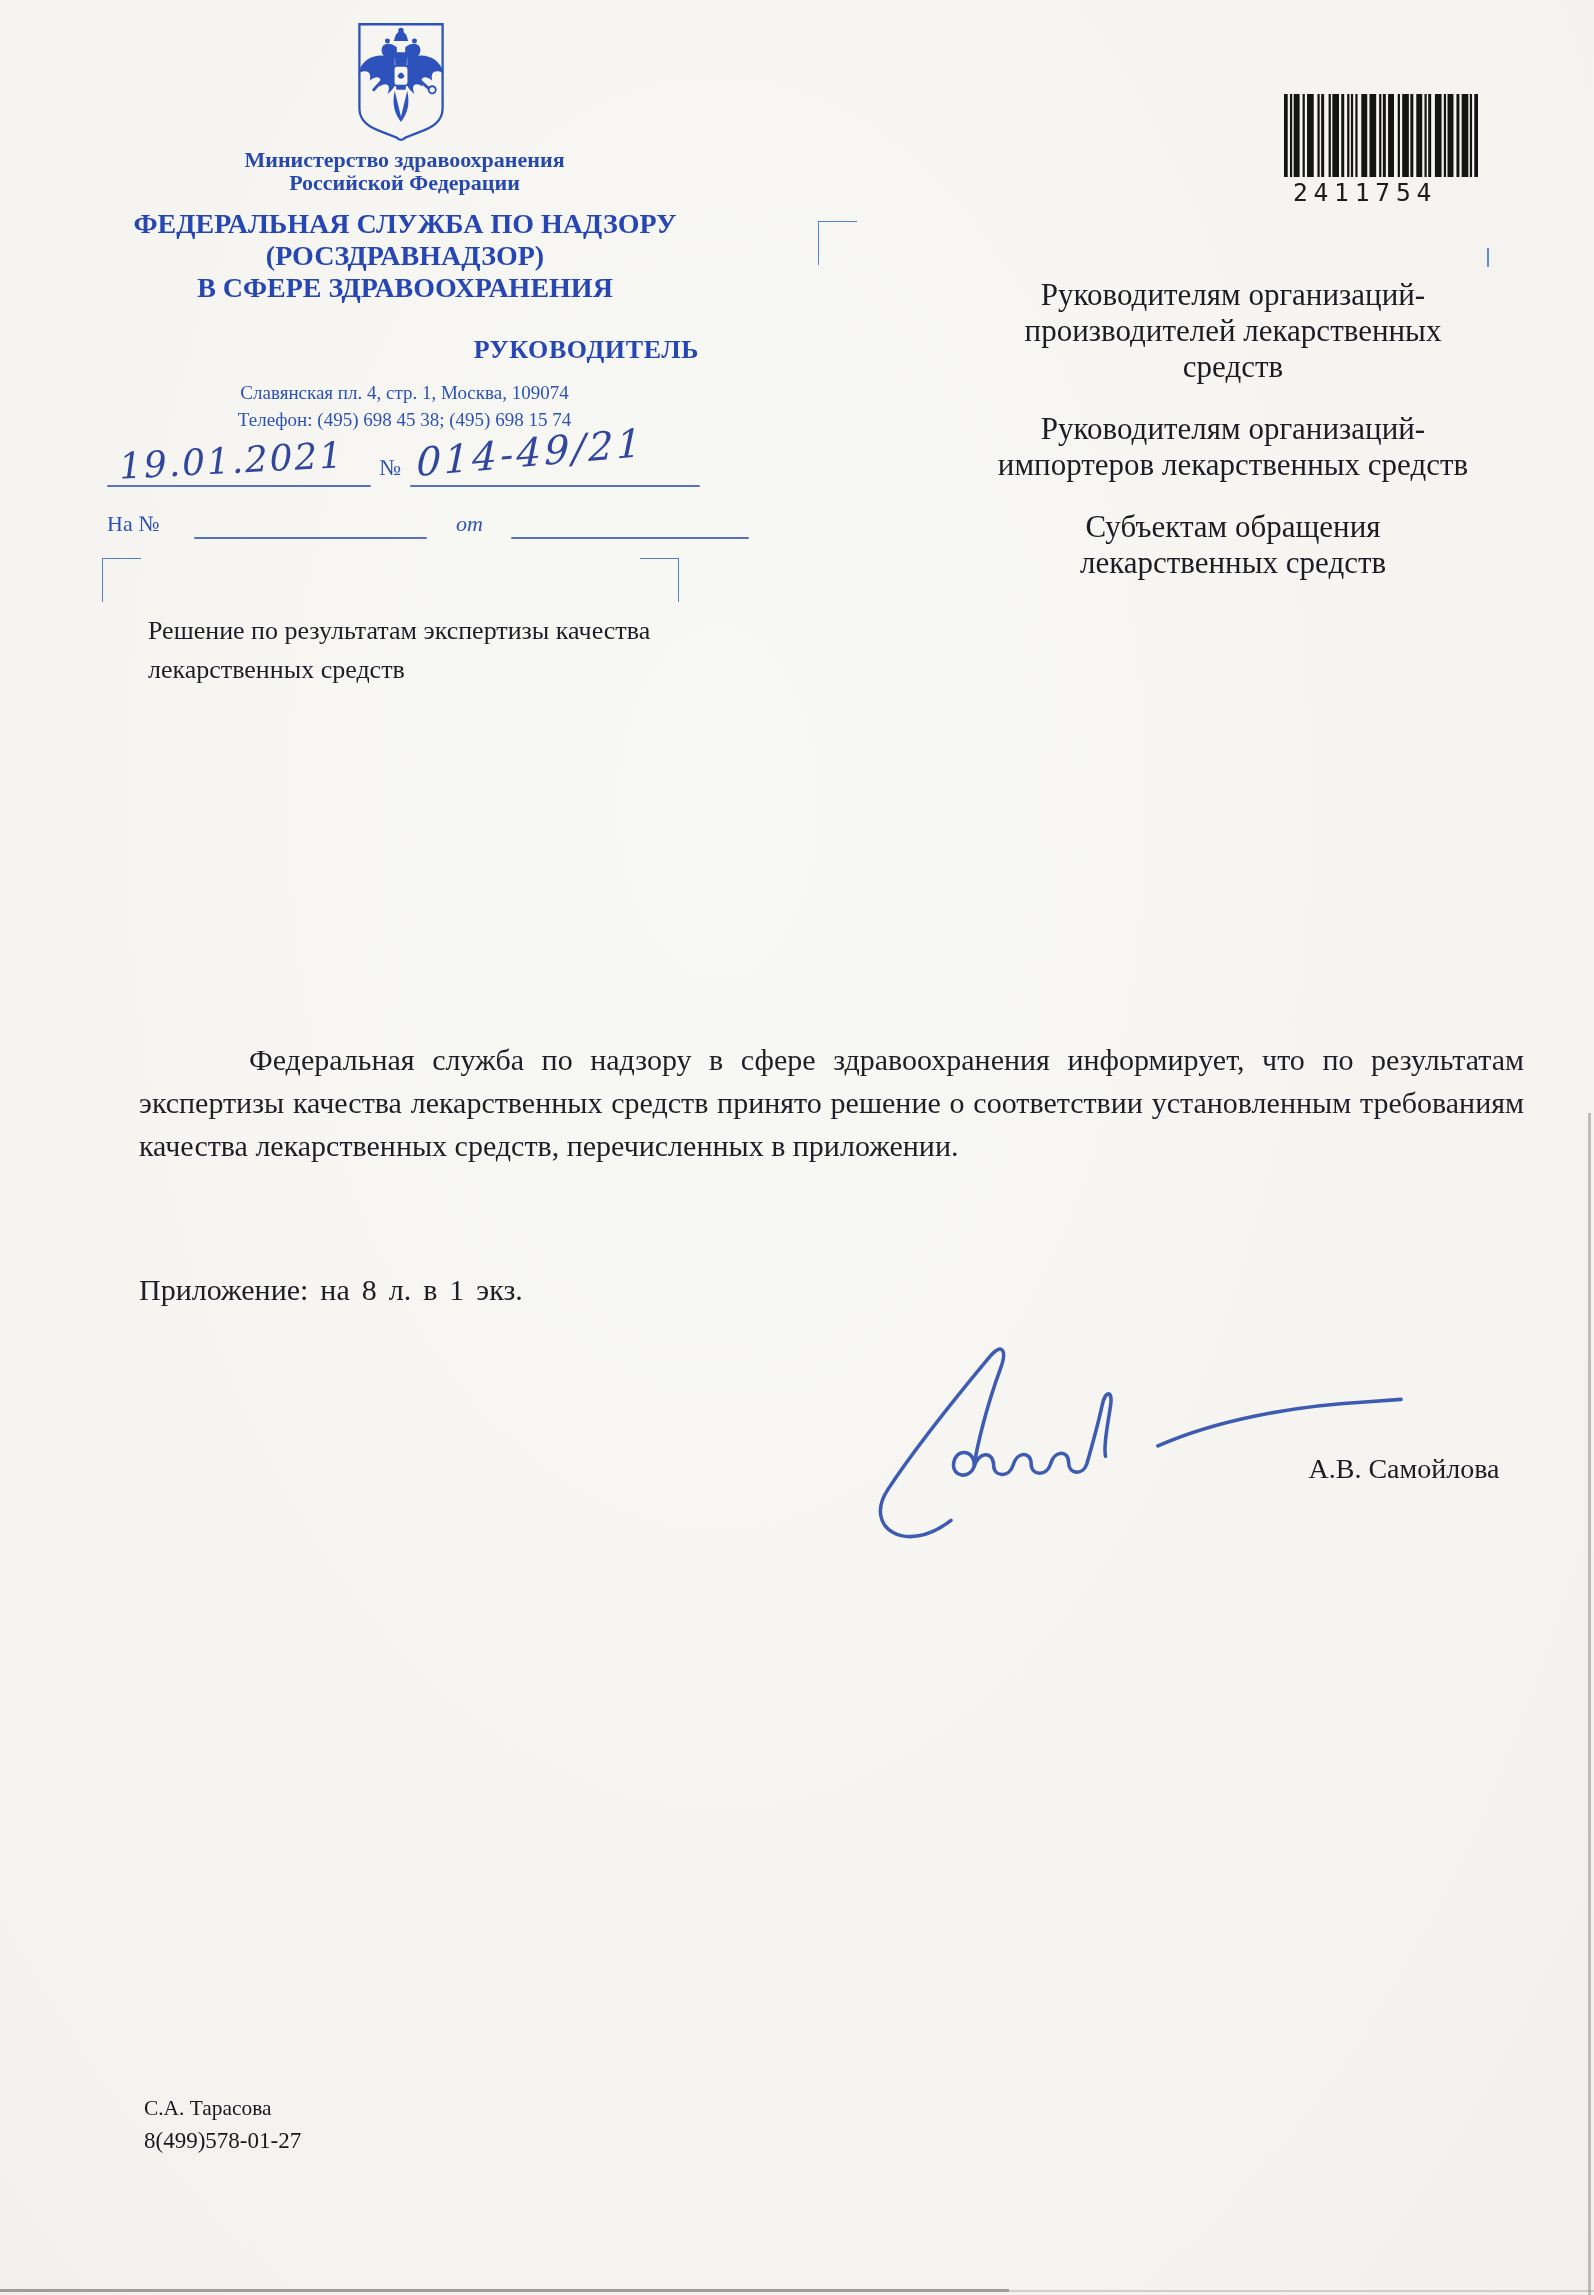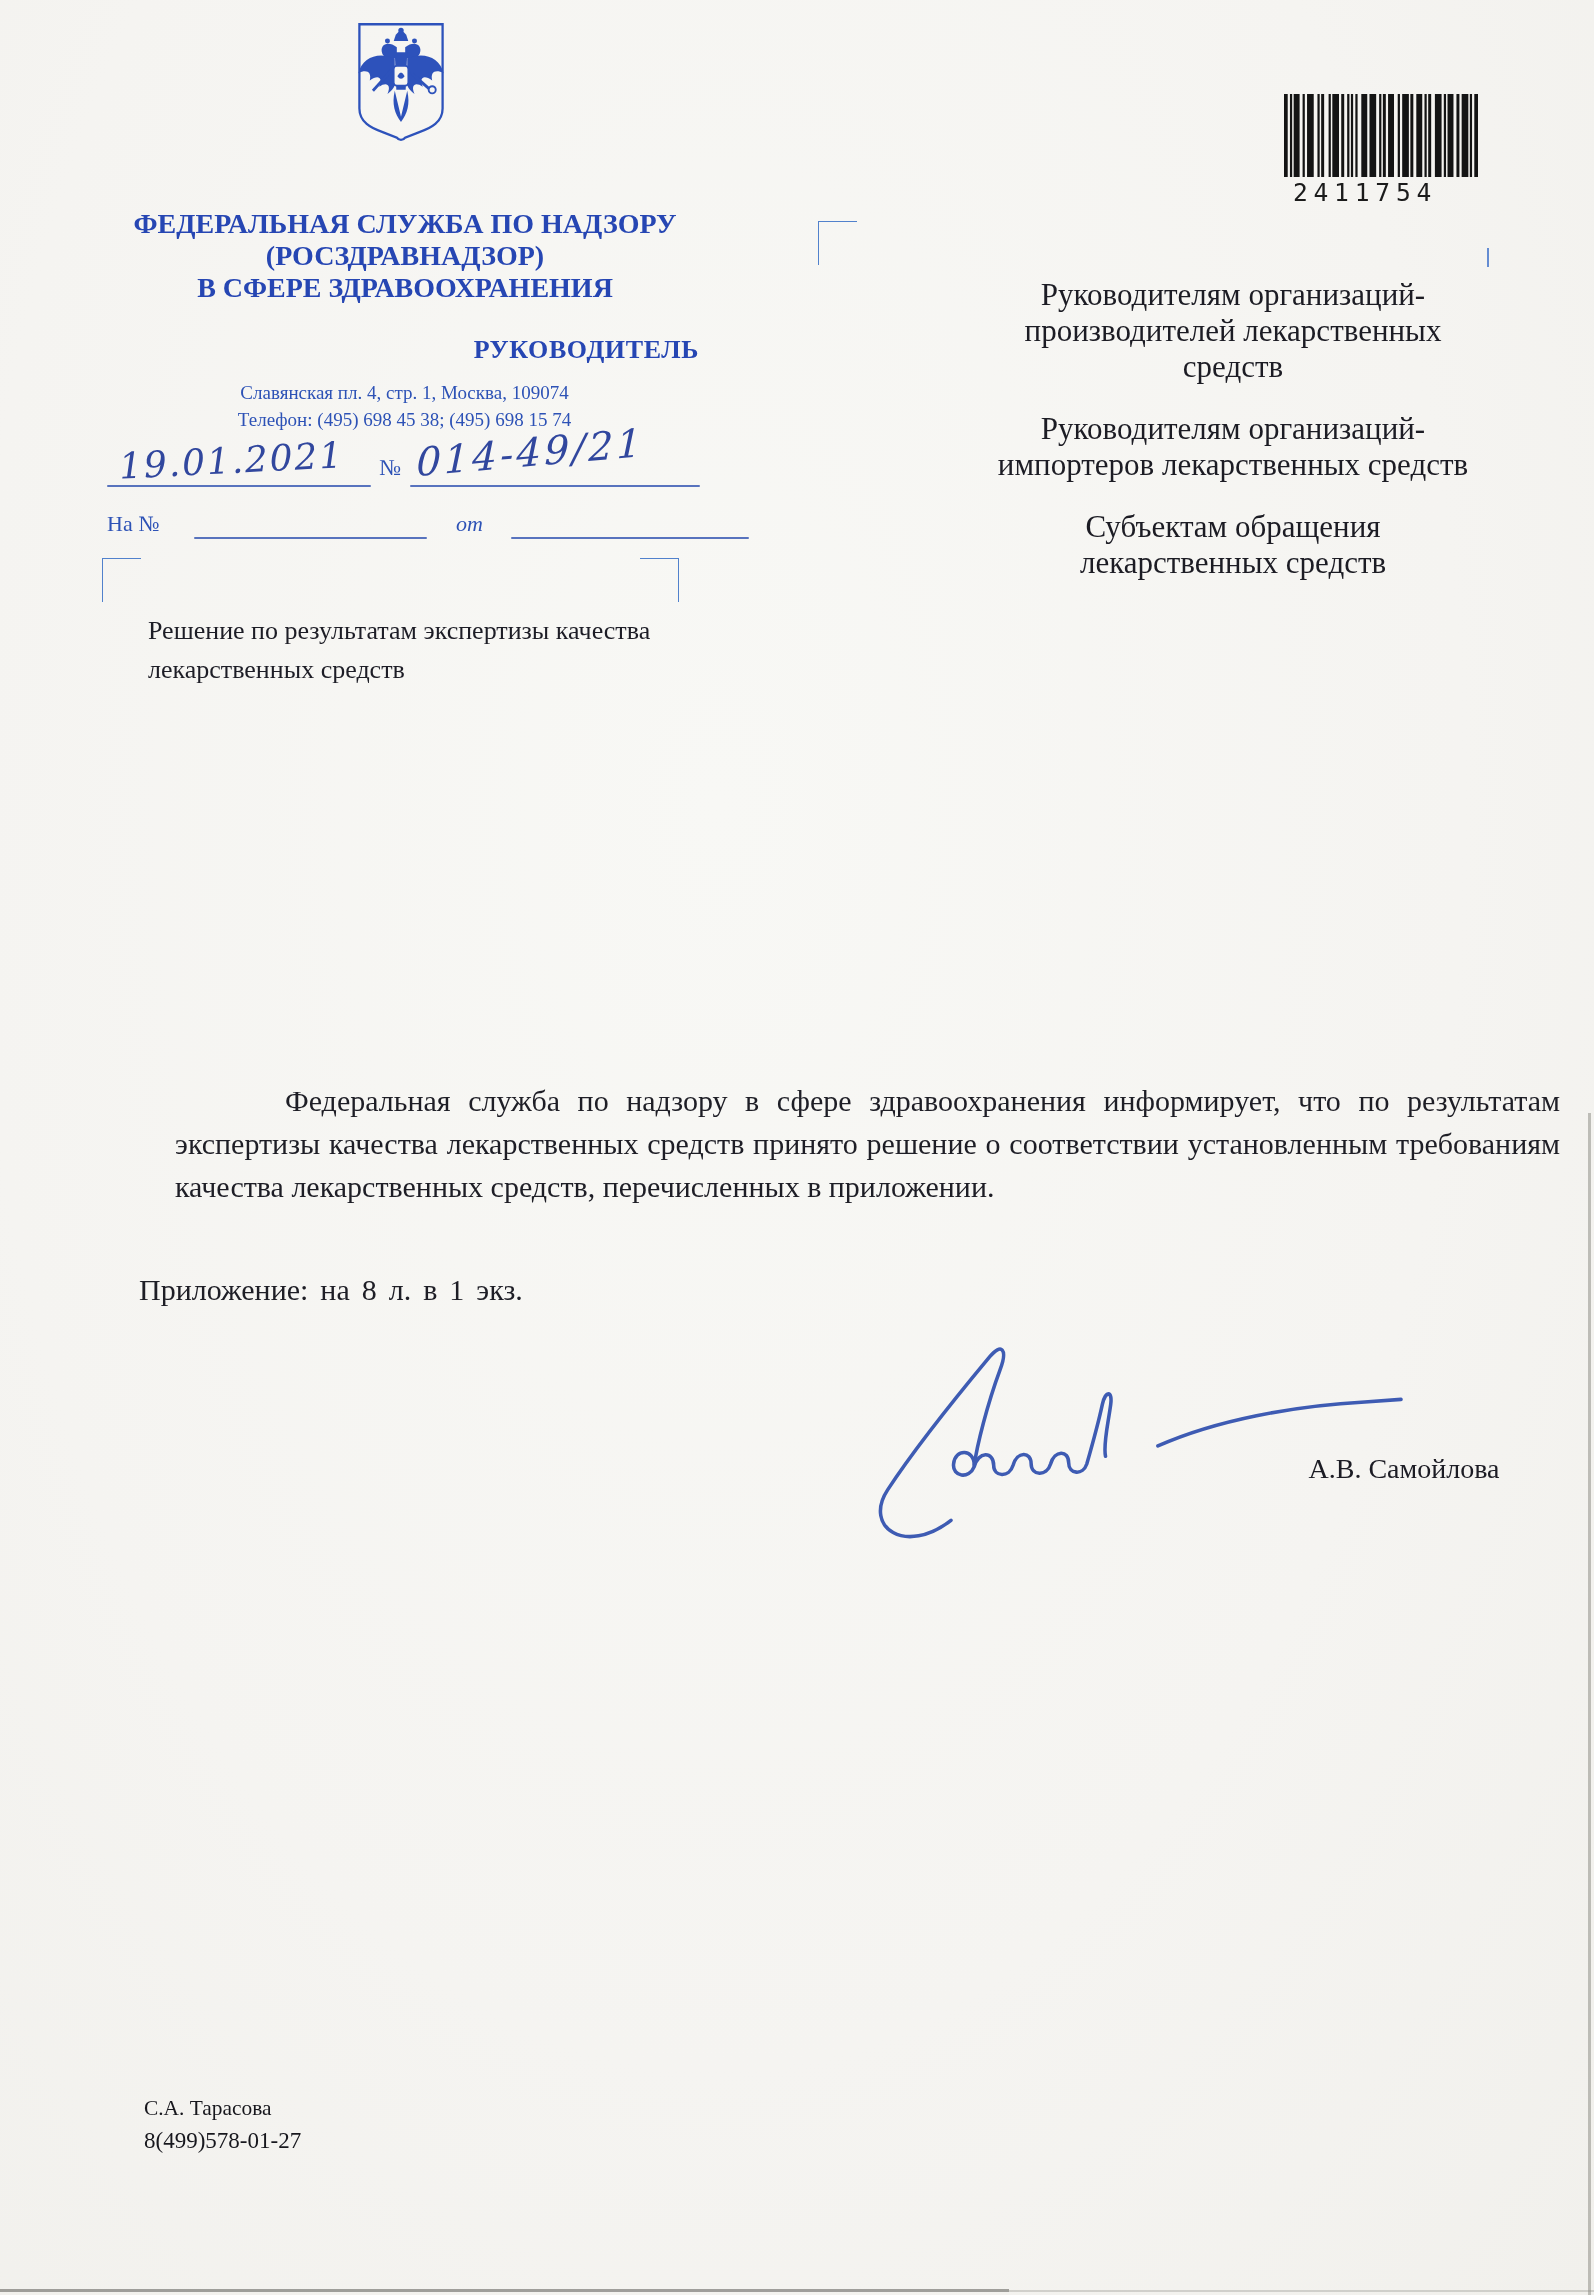--- a/index.html
+++ b/index.html
@@ -43,21 +43,21 @@
   .subject{left:148px;top:611px;width:556px;font-size:26px;line-height:39px;color:#1d1d26;}
   
   .barcode{left:1284px;top:94px;width:162px;}
   .barcode svg{display:block;width:194px;height:83px;}
   .bc-num{margin-top:1.3px;text-align:center;font-family:"DejaVu Sans Mono", monospace;font-size:24.6px;letter-spacing:5.8px;color:#1b1b1b;}
   
   .addressees{left:861px;top:277px;width:744px;font-size:31px;line-height:36px;color:#1c1c24;}
   .addr-block{margin-bottom:26px;}
   .addr-block div:empty{display:none;}
   
-  .bodytext{left:139px;top:1079px;width:1385px;font-size:30px;line-height:43px;text-align:justify;color:#1e1e26;margin-left:36px;}
+  .bodytext{left:139px;top:1038px;width:1385px;font-size:30px;line-height:43px;text-align:justify;color:#1e1e26;}
   .bodytext p{margin:0;text-indent:110px;}
   .attachment{left:139px;top:1273px;width:906px;font-size:30px;word-spacing:4.5px;color:#1e1e26;}
   
   .sig{left:854px;top:1326px;width:569px;height:214px;}
   .sig svg{width:569px;height:214px;display:block;}
   .sig-name{left:1255px;top:1453px;width:298px;font-size:28px;color:#1c1c24;text-align:center;}
   
   .footer{left:144px;top:2096px;width:453px;color:#17171d;}
   .f-name{font-size:21.4px;margin-bottom:6.5px;}
   .f-phone{font-size:23px;}
@@ -87,20 +87,24 @@
         <path d="M44,67 L50,92 L56,67 C59,80 56,89 50,97 C44,89 41,80 44,67 Z"></path>
         <path d="M22,66 L40,46 l2,2 L24,68 z"></path>
         <path d="M60,48 l18,16 -2,2 -18,-16 z"></path>
         <circle cx="80" cy="66" r="3.4" fill="none" stroke="#2d52bb" stroke-width="1.8"></circle>
       </g>
       <rect x="43" y="43" width="14" height="19" rx="3" fill="#f6f5f2" stroke="#2d52bb" stroke-width="1.6"></rect>
       <path d="M46.5,53 q3.5,-7 7,0 q-3.5,5 -7,0 z" fill="#2d52bb"></path>
     </svg>
   </div>
 
+  <div class="abs lh-ministry center">
+    <div>Министерство здравоохранения</div>
+    <div>Российской Федерации</div>
+  </div>
 
   <div class="abs lh-service center">
     <div>ФЕДЕРАЛЬНАЯ СЛУЖБА ПО НАДЗОРУ</div>
     <div>(РОСЗДРАВНАДЗОР)</div>
     <div>В СФЕРЕ ЗДРАВООХРАНЕНИЯ</div>
   </div>
 
   <div class="abs lh-head center">РУКОВОДИТЕЛЬ</div>
 
   <div class="abs lh-addr center">

